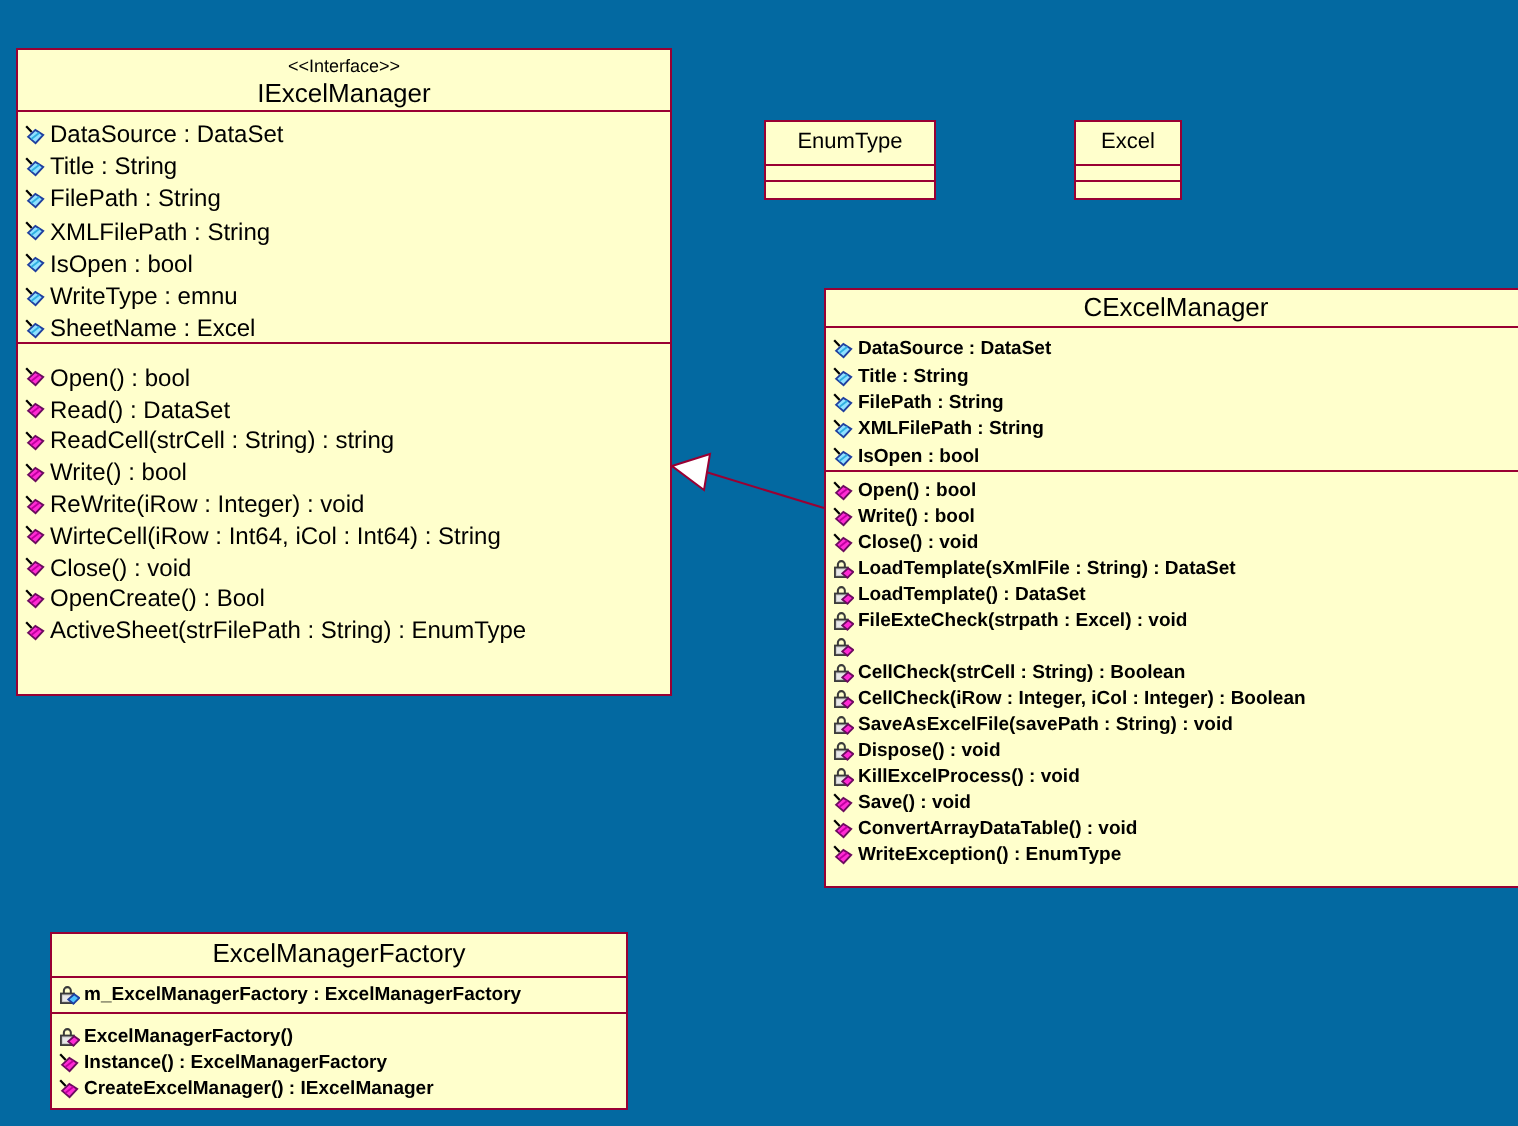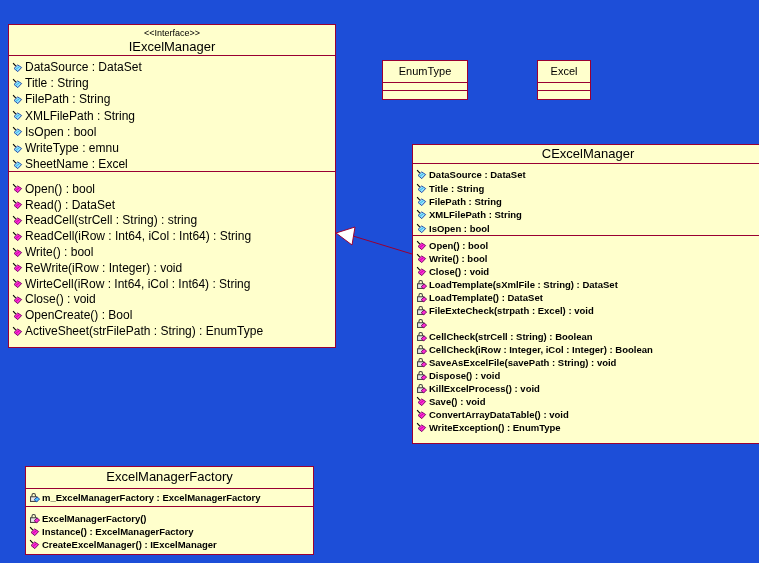--- a/index.html
+++ b/index.html
@@ -1,17 +1,17 @@
 <!DOCTYPE html>
 <html><head>
 <meta charset="utf-8">
 <style>
   html,body{margin:0;padding:0;background:#FFFFFF;}
   #canvas{
-    position:relative;width:759px;height:563px;background:#1d4ed8;overflow:hidden;
+    position:relative;width:759px;height:563px;background:#0369a1;overflow:hidden;
     font-family:"Liberation Sans", sans-serif;color:#000000;
   }
   .uml-class{
     position:absolute;background:#FFFFCC;border:1px solid #990033;box-sizing:border-box;
   }
   .hdr{box-sizing:border-box;text-align:center;overflow:hidden;}
   .stereotype{font-size:9px;line-height:11px;padding-top:3px;}
   .cname{font-size:13px;line-height:15px;}
   .compartment{box-sizing:border-box;border-top:1px solid #990033;overflow:hidden;}
   .member{display:flex;align-items:center;white-space:nowrap;padding-left:2px;}
@@ -172,30 +172,20 @@
           <span class="mtext">ReadCell(strCell : String) : string</span>
         </div>
         <div class="member">
           <span class="micon">
             <svg viewBox="0 0 12 12">
               <line x1="1.2" y1="1.2" x2="4.2" y2="4.4" stroke="#000000" stroke-width="1.2"></line>
               <polygon points="2.2,7 6.2,3.2 10.5,6 6.3,10.5" fill="#FF2AD4" stroke="#6B0B5E" stroke-width="1"></polygon>
               <line x1="4" y1="8.2" x2="8.4" y2="4.8" stroke="#C000A0" stroke-width="1"></line>
             </svg>
           </span>
-          <span class="mtext">ReadCell(iRow : Int64, iCol : Int64) : String</span>
-        </div>
-        <div class="member">
-          <span class="micon">
-            <svg viewBox="0 0 12 12">
-              <line x1="1.2" y1="1.2" x2="4.2" y2="4.4" stroke="#000000" stroke-width="1.2"></line>
-              <polygon points="2.2,7 6.2,3.2 10.5,6 6.3,10.5" fill="#FF2AD4" stroke="#6B0B5E" stroke-width="1"></polygon>
-              <line x1="4" y1="8.2" x2="8.4" y2="4.8" stroke="#C000A0" stroke-width="1"></line>
-            </svg>
-          </span>
           <span class="mtext">Write() : bool</span>
         </div>
         <div class="member">
           <span class="micon">
             <svg viewBox="0 0 12 12">
               <line x1="1.2" y1="1.2" x2="4.2" y2="4.4" stroke="#000000" stroke-width="1.2"></line>
               <polygon points="2.2,7 6.2,3.2 10.5,6 6.3,10.5" fill="#FF2AD4" stroke="#6B0B5E" stroke-width="1"></polygon>
               <line x1="4" y1="8.2" x2="8.4" y2="4.8" stroke="#C000A0" stroke-width="1"></line>
             </svg>
           </span>

